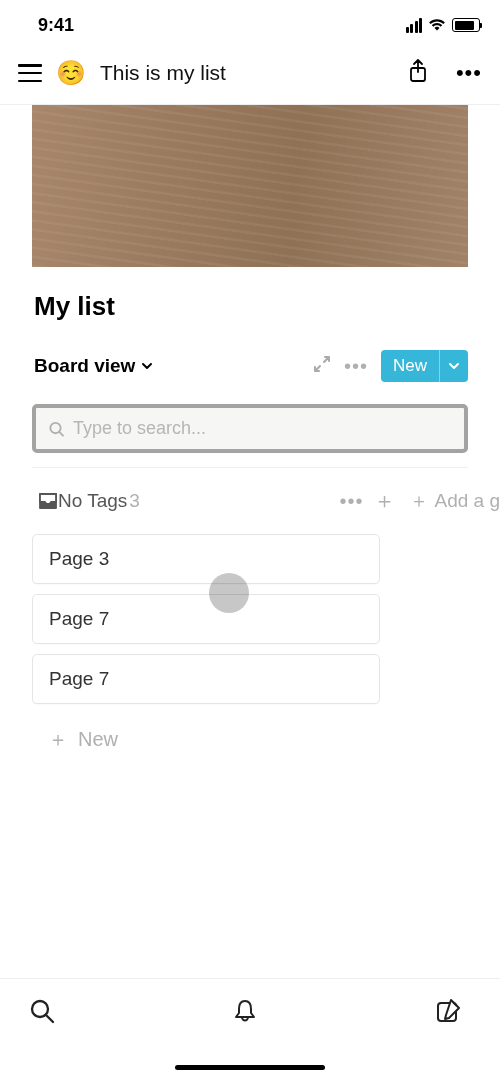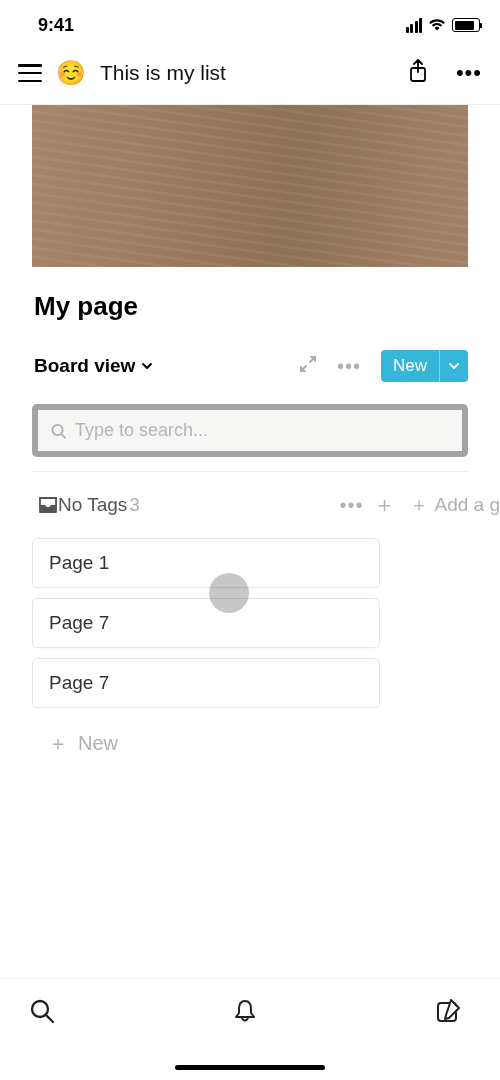--- a/index.html
+++ b/index.html
@@ -128,21 +128,21 @@
     }
     .list-title {
       font-size: 26px;
       font-weight: 700;
       padding: 24px 32px 6px 34px;
     }
     .view-row {
       display: flex;
       align-items: center;
       padding: 22px 32px 12px 34px;
-      gap: 12px;
+      gap: 5px;
     }
     .view-selector {
       display: flex;
       align-items: center;
       gap: 6px;
       font-size: 19px;
       font-weight: 600;
       cursor: pointer;
     }
     .chevron-down {
@@ -177,21 +177,21 @@
     }
     .new-btn-chevron {
       border-left: 1px solid rgba(255,255,255,0.4);
       padding: 5px 8px;
       display: flex;
       align-items: center;
     }
     .search-box {
       margin: 10px 32px;
       background: #f6f6f5;
-      border: 6px solid #a3a3a3;
+      border: 4px solid #a3a3a3;
       border-radius: 5px;
       display: flex;
       align-items: center;
       padding: 10px 12px;
     }
     .search-box input {
       border: none;
       background: transparent;
       outline: none;
       font-size: 18px;
@@ -339,21 +339,21 @@
     <svg viewBox="0 0 24 26">
       <path d="M12 2 L12 14 M12 2 L8 6 M12 2 L16 6" stroke="#000" stroke-width="1.8" fill="none" stroke-linecap="round" stroke-linejoin="round"></path>
       <rect x="5" y="10" width="14" height="13" rx="2" stroke="#000" stroke-width="1.8" fill="none"></rect>
     </svg>
   </span>
   <span class="more-btn">•••</span>
 </div>
 
 <div class="cover-image"></div>
 
-<div class="list-title">My page</div>
+<div class="list-title">My list</div>
 
 <div class="view-row">
   <div class="view-selector">
     <span>Board view</span>
     <svg class="chevron-down" viewBox="0 0 12 12">
       <path d="M2 4 L6 8 L10 4" stroke="#000" stroke-width="2" fill="none" stroke-linecap="round" stroke-linejoin="round"></path>
     </svg>
   </div>
   <div class="view-spacer"></div>
   <span class="expand-btn">
@@ -393,21 +393,21 @@
   <span class="small-more">•••</span>
   <span class="small-plus" style="margin-left:10px;">＋</span>
   <span class="add-group">
     <span>＋</span>
     <span>Add a g</span>
   </span>
 </div>
 
 <div class="cards">
   <div class="card">
-    <span>Page 1</span>
+    <span>Page 3</span>
   </div>
   <div class="card">
     <span>Page 7</span>
   </div>
   <div class="card">
     <span>Page 7</span>
   </div>
   <div class="new-card-btn">
     <span>＋</span>
     <span>New</span>

